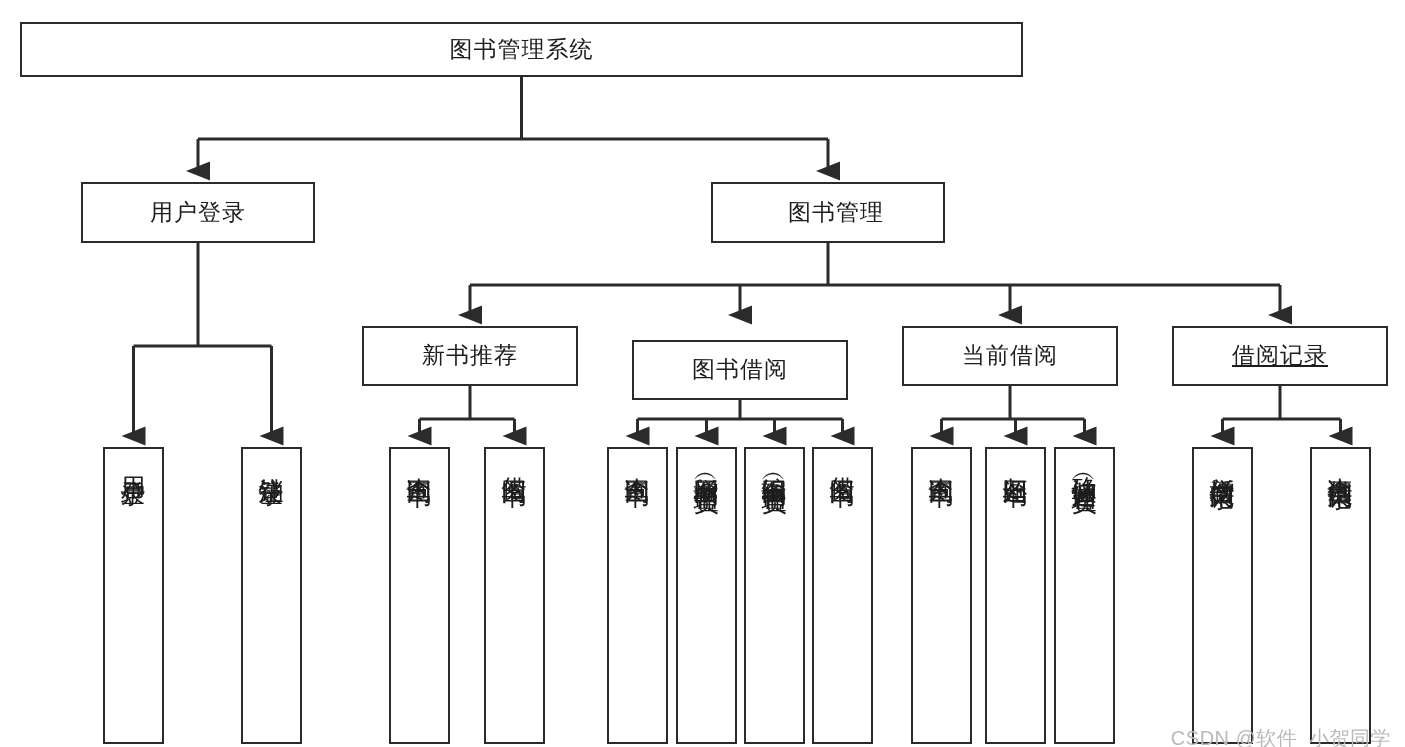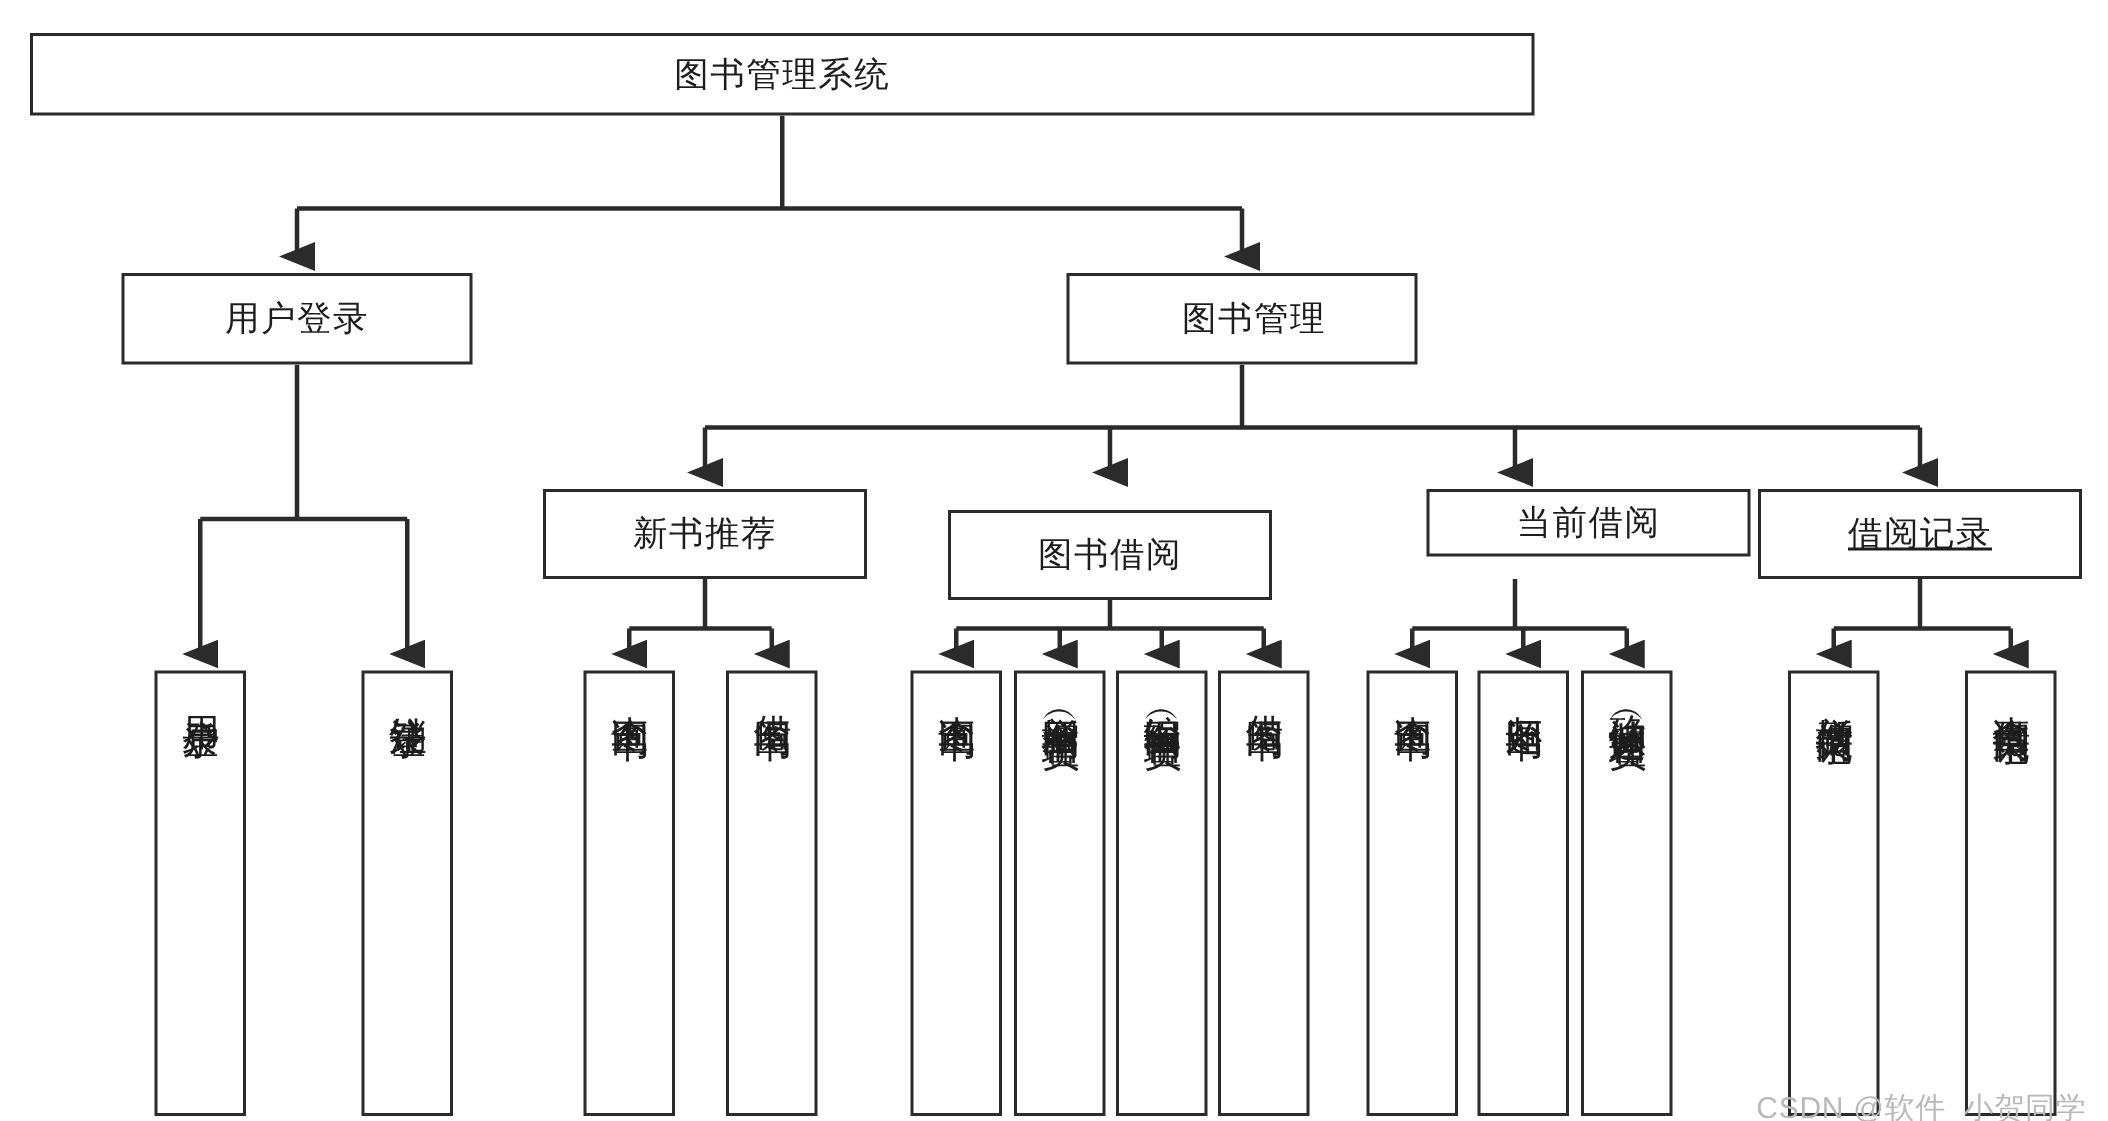--- a/index.html
+++ b/index.html
@@ -118,21 +118,21 @@
     </g>
   </svg>
 
   <div class="node h" style="left: 20px; top: 11px; width: 1003px; height: 55px;">图书管理系统</div>
 
   <div class="node h" style="left: 81px; top: 171px; width: 234px; height: 61px;">用户登录</div>
   <div class="node h" style="left: 711px; top: 171px; width: 234px; height: 61px; padding-left: 16px;">图书管理</div>
 
   <div class="node h" style="left: 362px; top: 315px; width: 216px; height: 60px; text-align: right;">新书推荐</div>
   <div class="node h" style="left: 632px; top: 329px; width: 216px; height: 60px;">图书借阅</div>
-  <div class="node h" style="left: 951px; top: 315px; width: 216px; height: 45px;">当前借阅</div>
+  <div class="node h" style="left: 902px; top: 315px; width: 216px; height: 60px;">当前借阅</div>
   <div class="node h" style="left: 1172px; top: 315px; width: 216px; height: 60px; text-decoration: underline;">借阅记录</div>
 
   <div class="node v" style="left: 103px; top: 436px; width: 61px; height: 297px;">
     <span class="vlabel">用户登录</span>
   </div>
   <div class="node v" style="left: 241px; top: 436px; width: 61px; height: 297px;">
     <span class="vlabel">注销登录</span>
   </div>
   <div class="node v" style="left: 389px; top: 436px; width: 61px; height: 297px;">
     <span class="vlabel">查询图书</span>

